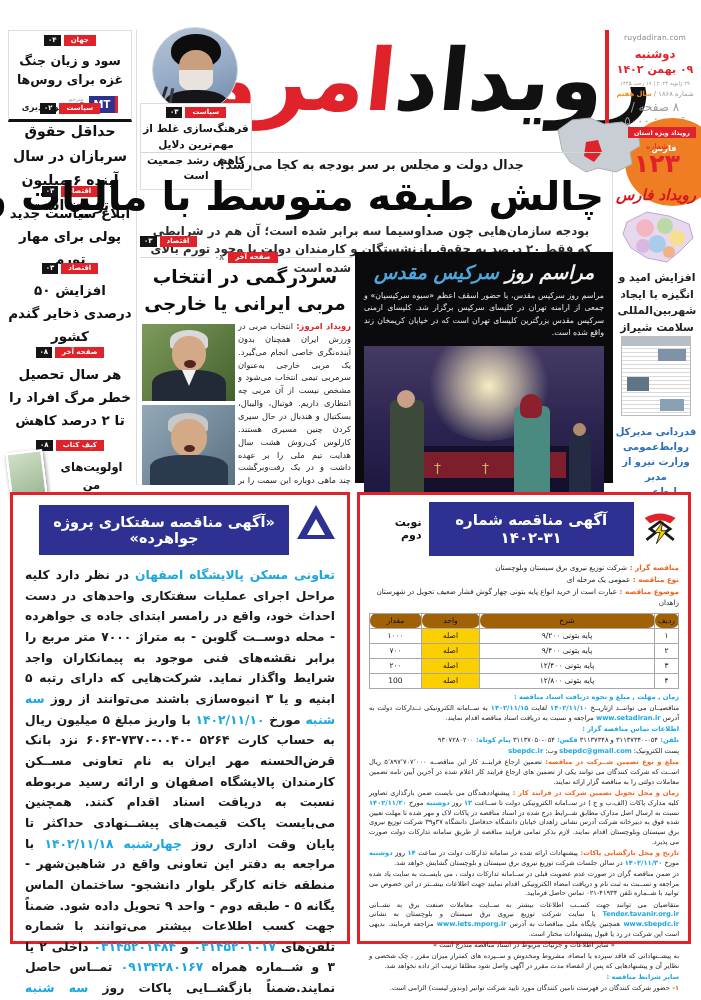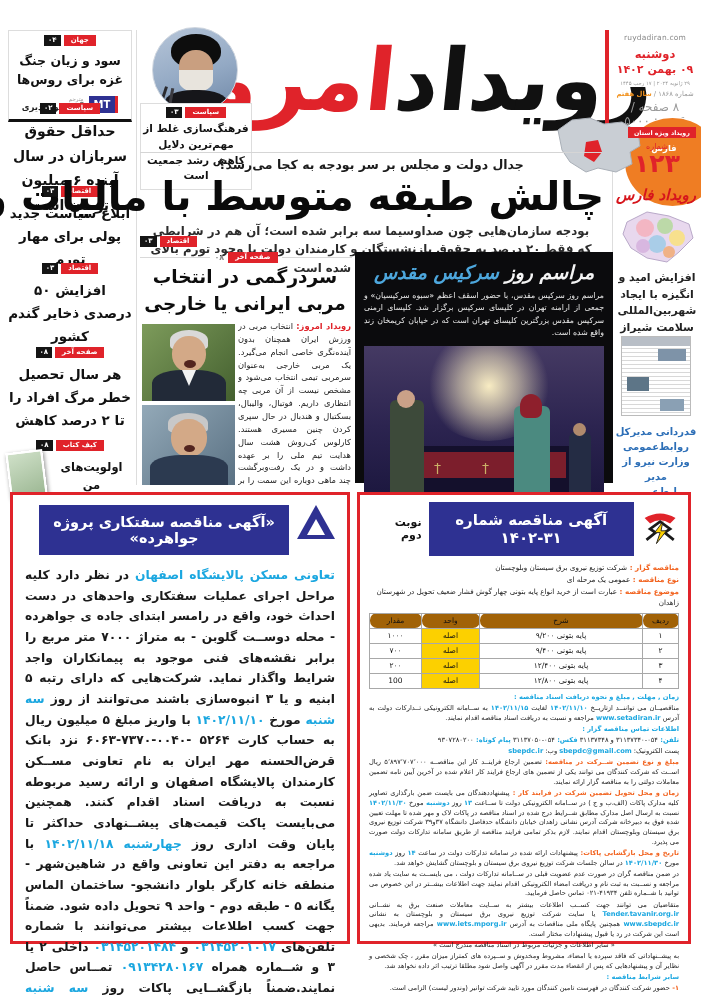--- a/index.html
+++ b/index.html
@@ -357,21 +357,21 @@
 
     <div class="adr-meta">
       <div><span class="lr">مناقصه گزار : </span><span>شرکت توزیع نیروی برق سیستان وبلوچستان</span></div>
       <div><span class="lr">نوع مناقصه : </span><span>عمومی یک مرحله ای</span></div>
       <div><span class="lr">موضوع مناقصه : </span><span>عبارت است از خرید انواع پایه بتونی چهار گوش فشار ضعیف تحویل در شهرستان زاهدان</span></div>
     </div>
 
     <table class="adr-table">
       <thead>
         <tr>
-          <th style="width:36px;">ردیف</th>
+          <th style="width:24px;">ردیف</th>
           <th>شرح</th>
           <th style="width:58px;">واحد</th>
           <th style="width:52px;">مقدار</th>
         </tr>
       </thead>
       <tbody>
         <tr>
           <td>۱</td>
             <td>پایه بتونی ۹/۲۰۰</td>
             <td class="u">اصله</td>

